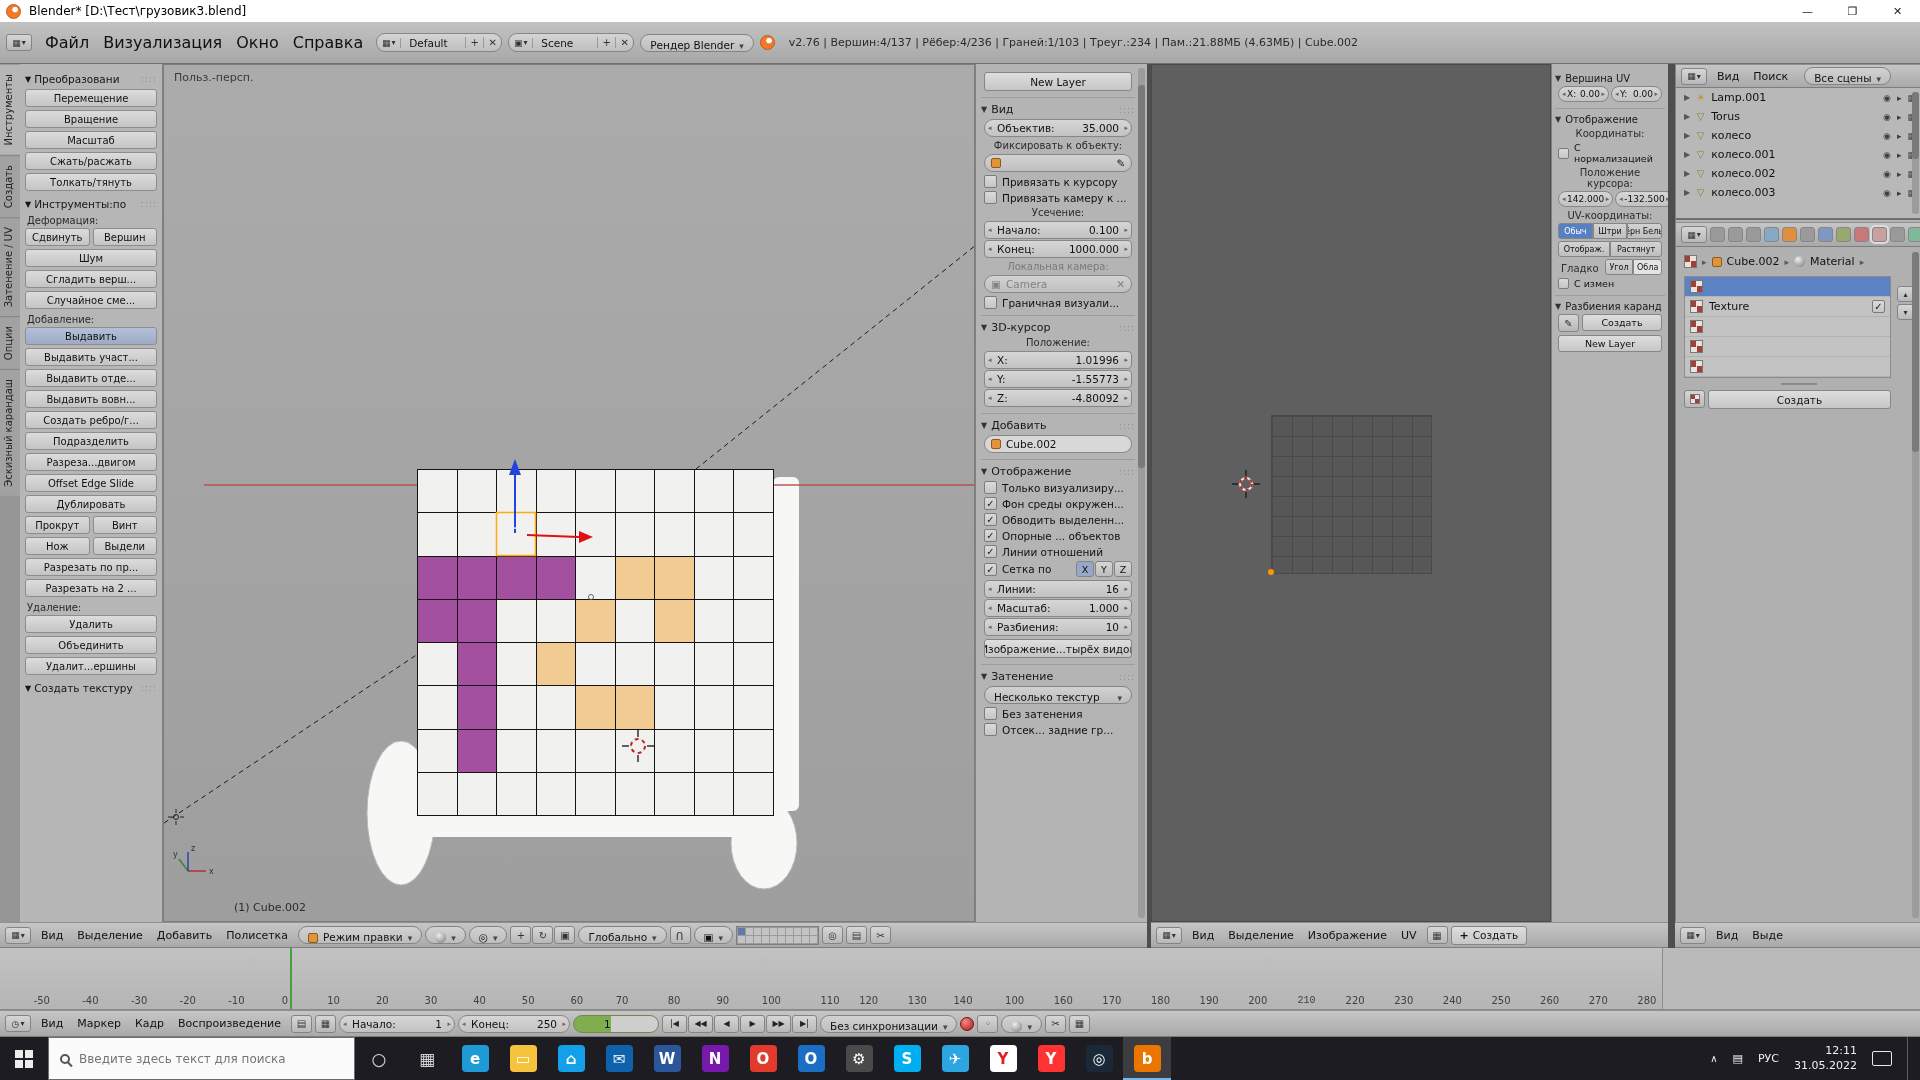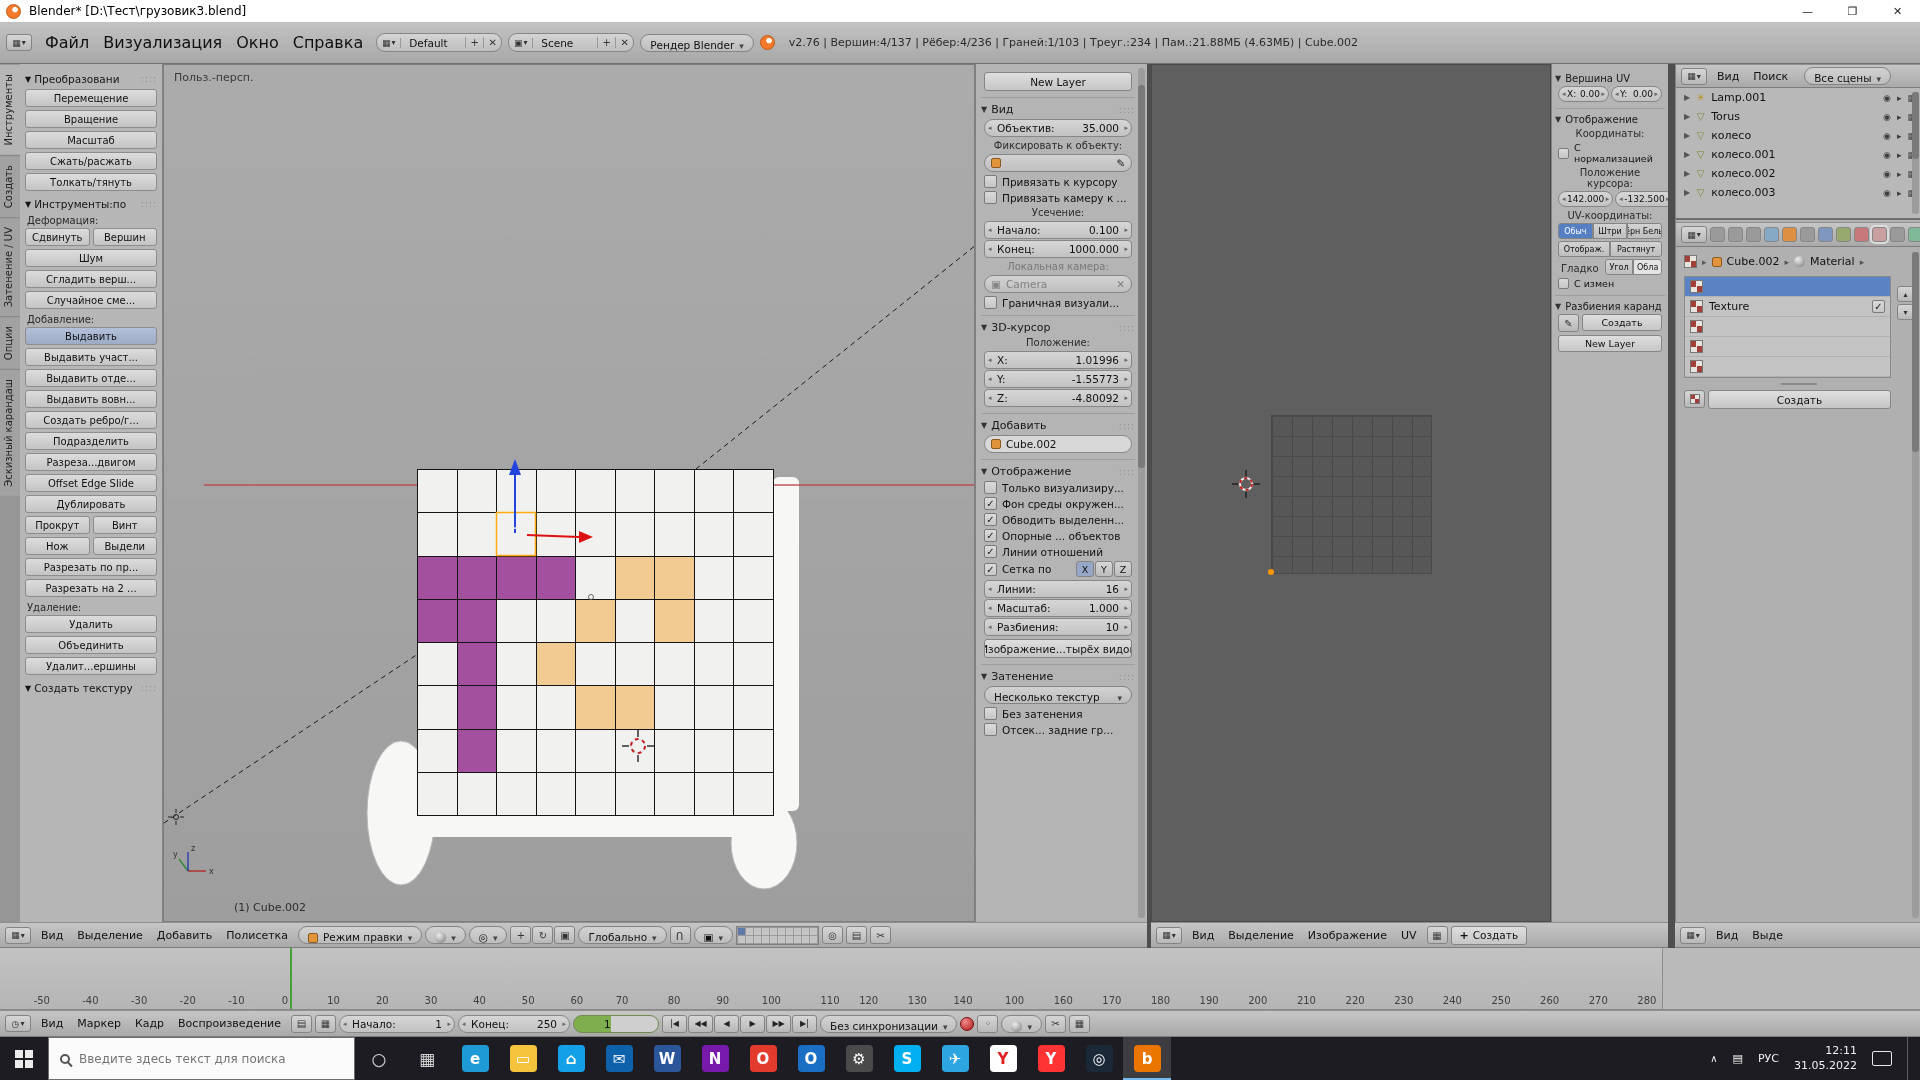--- a/index.html
+++ b/index.html
@@ -940,21 +940,21 @@
       <div class="rlbl" style="left: 830px;">110</div>
       <div class="rlbl" style="left: 868.68px;">120</div>
       <div class="rlbl" style="left: 917.32px;">130</div>
       <div class="rlbl" style="left: 963px; margin-top: 32px;">140</div>
       <div class="rlbl" style="left: 1014.6px;">100</div>
       <div class="rlbl" style="left: 1063.24px;">160</div>
       <div class="rlbl" style="left: 1111.88px;">170</div>
       <div class="rlbl" style="left: 1160.52px;">180</div>
       <div class="rlbl" style="left: 1209.16px;">190</div>
       <div class="rlbl" style="left: 1257.8px;">200</div>
-      <div class="rlbl" style="left: 1306.44px;">210</div>
+      <div class="rlbl" style="left: 1306.44px; font-family: Liberation Mono, monospace;">210</div>
       <div class="rlbl" style="left: 1355.08px;">220</div>
       <div class="rlbl" style="left: 1403.72px;">230</div>
       <div class="rlbl" style="left: 1452.36px;">240</div>
       <div class="rlbl" style="left: 1501px;">250</div>
       <div class="rlbl" style="left: 1549.64px;">260</div>
       <div class="rlbl" style="left: 1598.28px;">270</div>
       <div class="rlbl" style="left: 1646.92px;">280</div>
     </div>
   <div id="playhead" style="left: 289.864px;"></div>
 </div>

